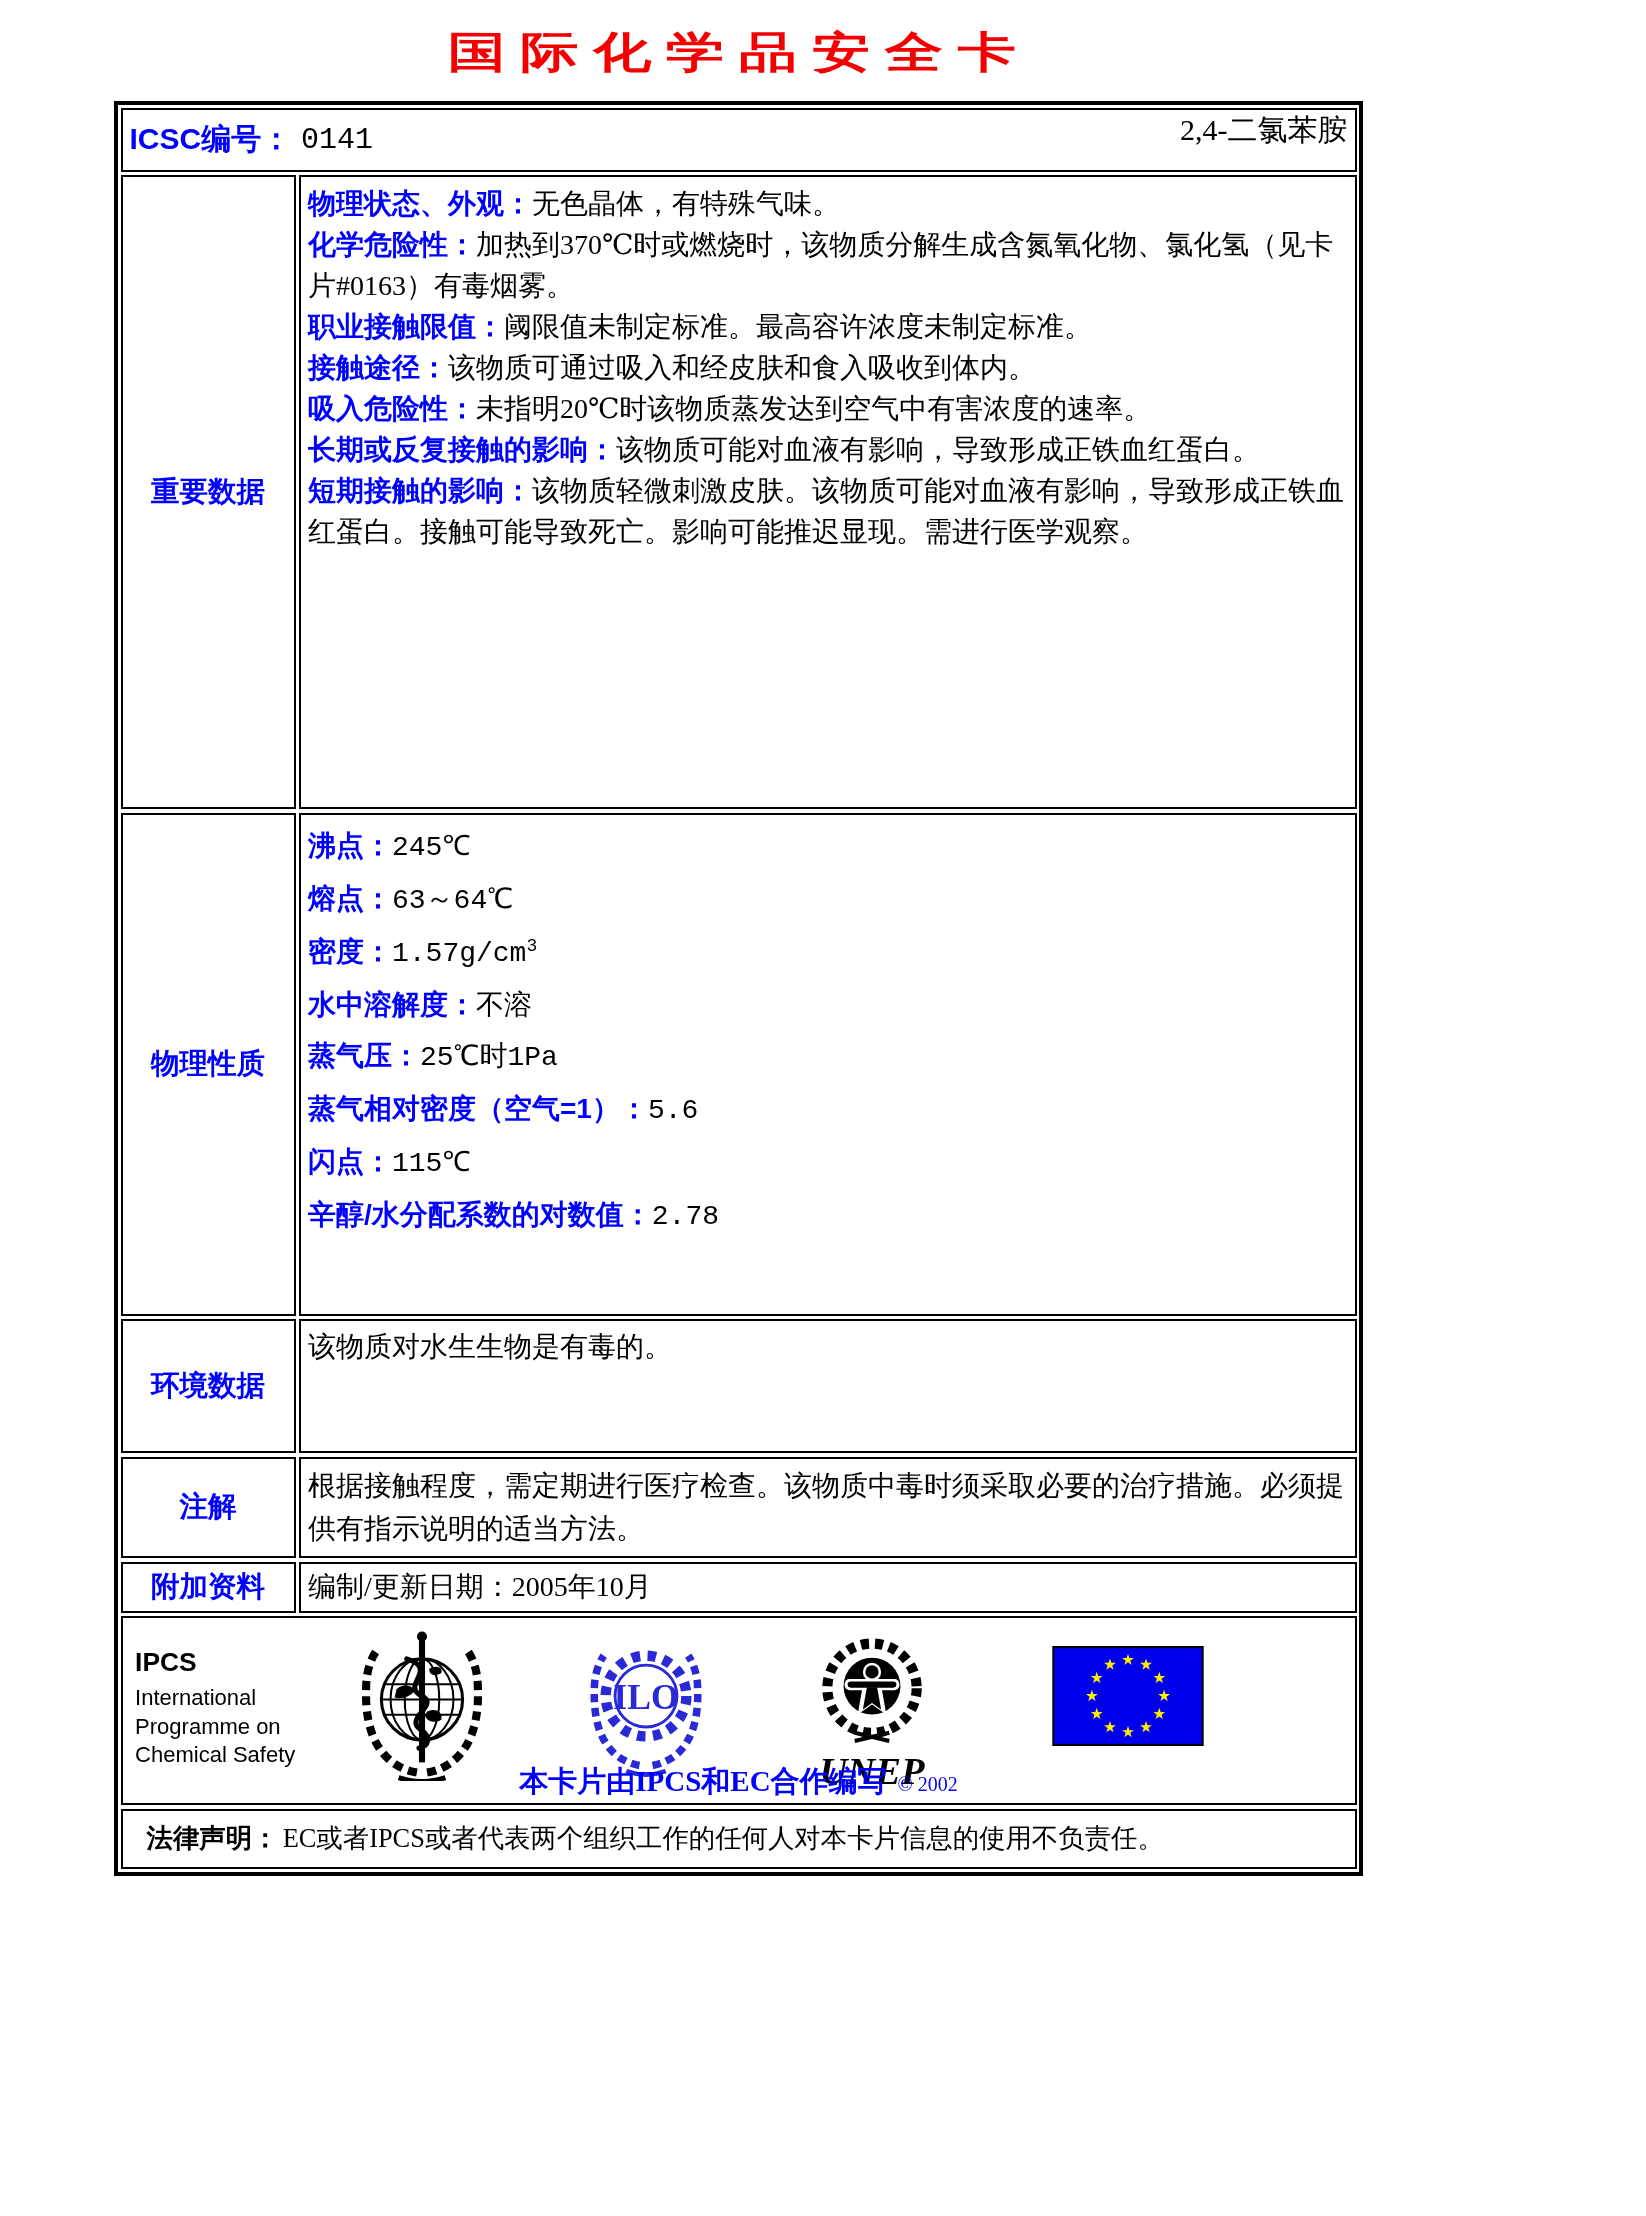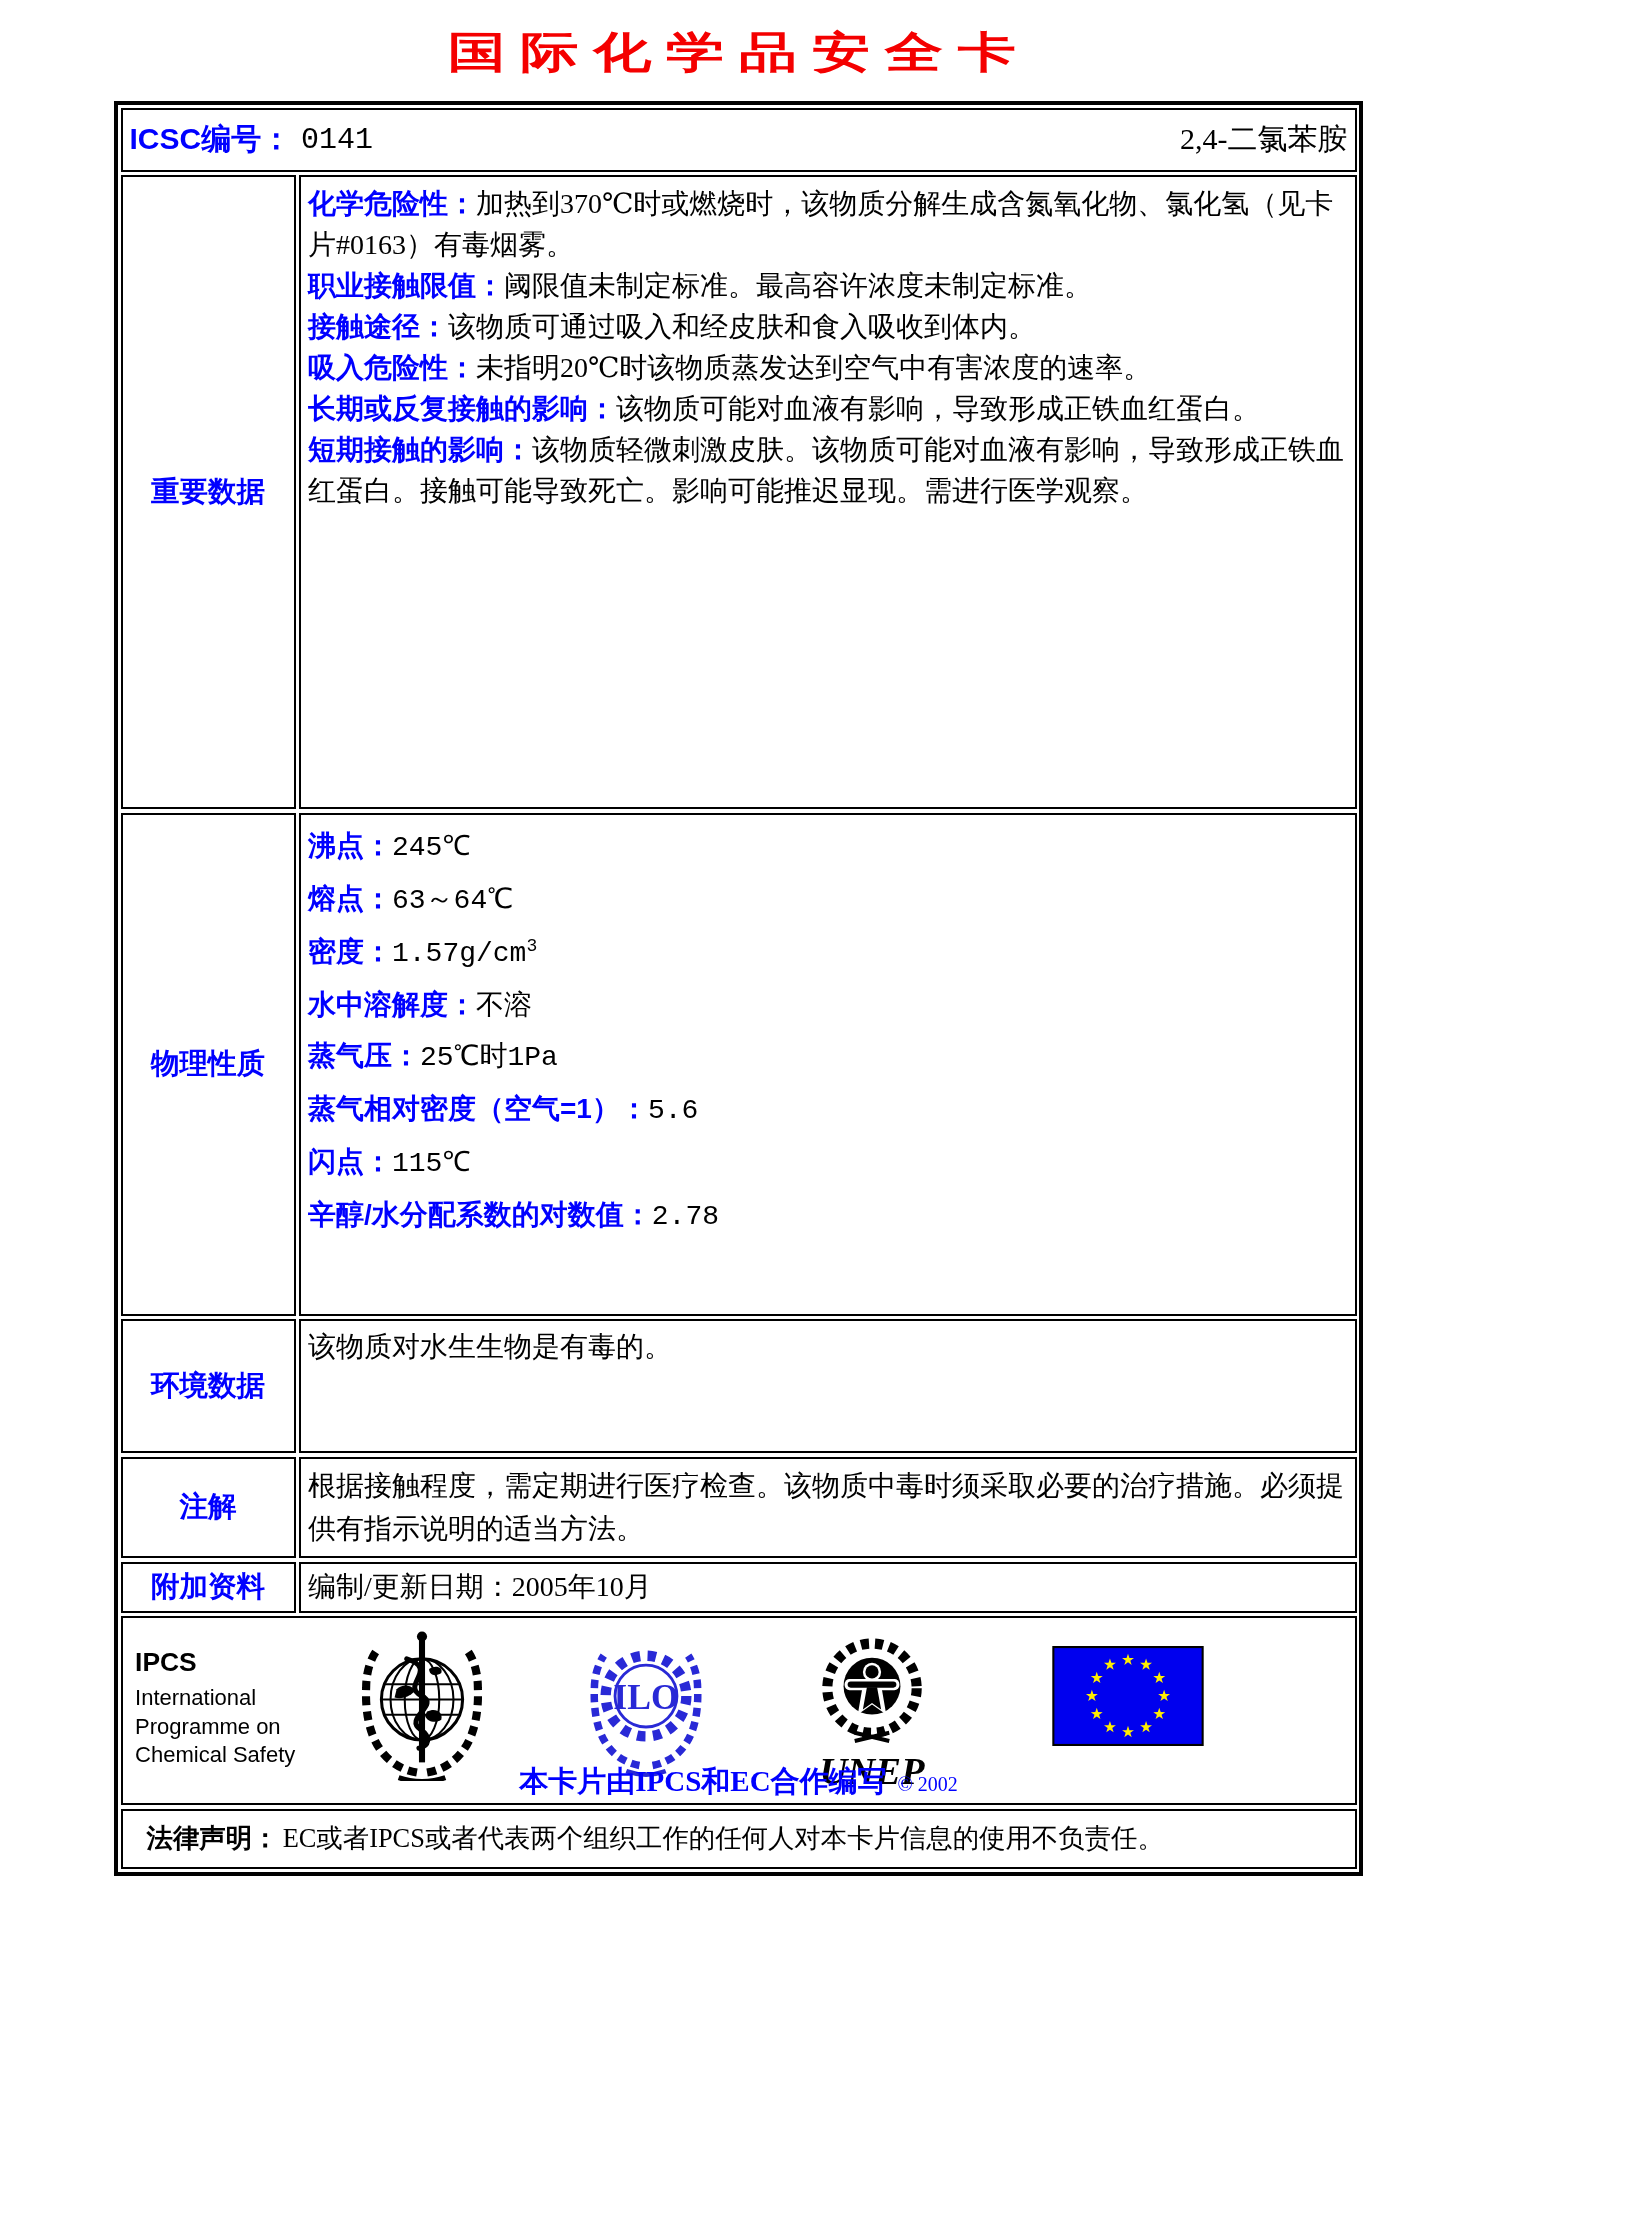--- a/index.html
+++ b/index.html
@@ -30,21 +30,21 @@
   }
   .content-cell{flex:1;padding:5.6px 9.7px 5.6px 7px;}
   .lbl{
     font-family:"Liberation Sans","DejaVu Sans",sans-serif;font-weight:bold;
     color:#0000ff;
   }
   .txt{color:#000;}
   .mono{font-family:"Liberation Mono","DejaVu Sans Mono",monospace;}
   
   .header-cell{
-    flex:1;display:flex;align-items:center;padding:0 7px;height:64px;
+    flex:1;display:flex;padding:0 7px;height:64px;
     font-size:30px;
   }
   .hdr-left{display:flex;align-items:center;}
   .hdr-num{margin-left:9.7px;}
   .hdr-name{margin-left:auto;}
   
   .important-cell{font-size:28px;line-height:41px;min-height:634px;}
   
   .physical-cell{font-size:28px;line-height:51px;min-height:503px;}
   .physical-cell sup{font-size:18px;line-height:0;}
@@ -100,20 +100,21 @@
           <span class="lbl">ICSC编号：</span>
           <span class="hdr-num mono">0141</span>
         </span>
         <span class="hdr-name">2,4-二氯苯胺</span>
       </div>
     </div>
 
     <div class="row">
       <div class="cell label-cell">重要数据</div>
       <div class="cell content-cell important-cell">
+        <div><span class="lbl">物理状态、外观：</span><span class="txt">无色晶体，有特殊气味。</span></div>
         <div><span class="lbl">化学危险性：</span><span class="txt">加热到370℃时或燃烧时，该物质分解生成含氮氧化物、氯化氢（见卡片#0163）有毒烟雾。</span></div>
         <div><span class="lbl">职业接触限值：</span><span class="txt">阈限值未制定标准。最高容许浓度未制定标准。</span></div>
         <div><span class="lbl">接触途径：</span><span class="txt">该物质可通过吸入和经皮肤和食入吸收到体内。</span></div>
         <div><span class="lbl">吸入危险性：</span><span class="txt">未指明20℃时该物质蒸发达到空气中有害浓度的速率。</span></div>
         <div><span class="lbl">长期或反复接触的影响：</span><span class="txt">该物质可能对血液有影响，导致形成正铁血红蛋白。</span></div>
         <div><span class="lbl">短期接触的影响：</span><span class="txt">该物质轻微刺激皮肤。该物质可能对血液有影响，导致形成正铁血红蛋白。接触可能导致死亡。影响可能推迟显现。需进行医学观察。</span></div>
       </div>
     </div>
 
     <div class="row">

